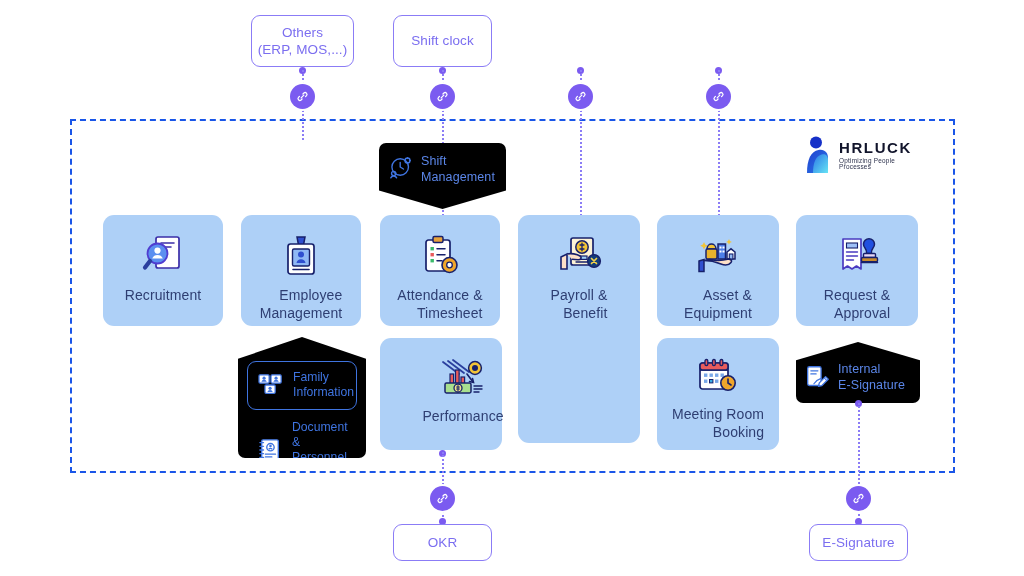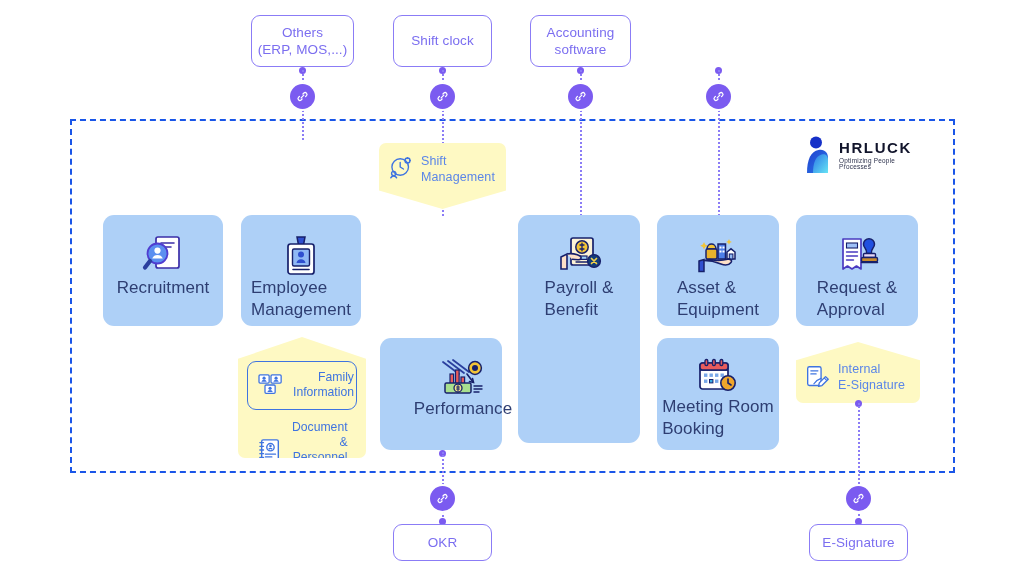--- a/index.html
+++ b/index.html
@@ -77,51 +77,51 @@
   .card{
     position:absolute;
     background:#aed0f7;
     border-radius:11px;
     box-sizing:border-box;
     display:flex;flex-direction:column;align-items:center;
     color:#2e3e72;
   }
   .card .cicon{margin-top:20px;}
   .card .clabel{
-    font-size:17px;
+    margin-top:10px;
+    font-size:14px;
     line-height:1.27;
-    text-align:left;
+    text-align:right;
     letter-spacing:.1px;
     padding:0 4px;
   }
 
   
   .callout{
     position:absolute;
-    background:#fef9c3;
+    background:#000000;
     box-sizing:border-box;
   }
   .callout .inner{
     position:relative;
     width:100%;height:100%;
     display:flex;align-items:center;
     box-sizing:border-box;
   }
   .callout-label{
     color:#5b86e8;
     font-size:12.5px;
     line-height:1.25;
     letter-spacing:.1px;
   }
 
   
   .sub-item{
     display:flex;align-items:center;gap:9px;
     box-sizing:border-box;
-    text-align:right;
   }
   .sub-item .silabel{
     color:#3f74e0;
     font-size:12.2px;
     line-height:1.25;
   }
   .sub-box{
     border:1.4px solid #3f74e0;
     border-radius:9px;
     padding:8px 10px;
@@ -164,26 +164,20 @@
     <div>
       <div>Others</div>
       <div>(ERP, MOS,...)</div>
     </div>
   </div>
 
   <div class="ext-box" style="left:393px;top:15px;width:99px;height:52px;">
     <div>Shift clock</div>
   </div>
 
-  <div class="ext-box" style="left:530px;top:15px;width:101px;height:52px;">
-    <div>
-      <div>Accounting</div>
-      <div>software</div>
-    </div>
-  </div>
 
 
   <div class="dot-end" style="left:299px;top:67px;"></div>
   <div class="dotline" style="left:302px;top:70px;height:70px;"></div>
   <div class="link-badge" style="left:290px;top:84px;">
     <svg width="13" height="13" viewBox="0 0 24 24" fill="none" stroke="#ffffff" stroke-width="2.3" stroke-linecap="round">
       <path d="M9.5 14.5 L14.5 9.5"></path>
       <path d="M12.8 7.4 L14.6 5.6 a3.4 3.4 0 0 1 4.8 4.8 l-1.8 1.8"></path>
       <path d="M11.2 16.6 L9.4 18.4 a3.4 3.4 0 0 1 -4.8 -4.8 l1.8 -1.8"></path>
     </svg>
@@ -259,20 +253,36 @@
       <circle cx="21" cy="19.5" r="3" fill="#2f4fd0"></circle>
       <path d="M16.5 28 a4.6 4.6 0 0 1 9 0 Z" fill="#2f4fd0"></path>
       <path d="M13 34.5 h16" stroke="#17206b" stroke-width="1.6" stroke-linecap="round"></path>
     </svg>
     <div class="clabel">
       <div>Employee</div>
       <div>Management</div>
     </div>
   </div>
 
+  <div class="card" style="left:380px;top:215px;width:120px;height:111px;">
+    <svg class="cicon" width="44" height="42" viewBox="0 0 44 42">
+      <rect x="8" y="5" width="24" height="31" rx="2.5" fill="#ffffff" stroke="#17206b" stroke-width="1.7"></rect>
+      <rect x="15" y="1.5" width="10" height="6" rx="1.5" fill="#e6a23c" stroke="#17206b" stroke-width="1.5"></rect>
+      <rect x="12.5" y="12" width="3.4" height="3.4" fill="#3bba6a"></rect>
+      <rect x="12.5" y="18" width="3.4" height="3.4" fill="#e85c5c"></rect>
+      <rect x="12.5" y="24" width="3.4" height="3.4" fill="#3bba6a"></rect>
+      <path d="M19 13.7 h8 M19 19.7 h8 M19 25.7 h5" stroke="#17206b" stroke-width="1.5" stroke-linecap="round"></path>
+      <circle cx="31.5" cy="30" r="7.5" fill="#f0a62b" stroke="#17206b" stroke-width="1.6"></circle>
+      <circle cx="31.5" cy="30" r="2.8" fill="#ffffff" stroke="#17206b" stroke-width="1.3"></circle>
+    </svg>
+    <div class="clabel">
+      <div>Attendance &amp;</div>
+      <div>Timesheet</div>
+    </div>
+  </div>
 
   <div class="card" style="left:657px;top:215px;width:122px;height:111px;">
     <svg class="cicon" width="48" height="42" viewBox="0 0 48 42">
       <path d="M10 7 l1.2 2.6 l2.6 1.2 l-2.6 1.2 L10 14.6 l-1.2 -2.6 L6.2 10.8 l2.6 -1.2 Z" fill="#f2c437"></path>
       <path d="M35 4 l0.9 2 l2 0.9 l-2 0.9 l-0.9 2 l-0.9 -2 l-2 -0.9 l2 -0.9 Z" fill="#f2c437"></path>
       <path d="M13 14 c0 -3.5 2.6 -5 4.5 -5 s4.5 1.5 4.5 5 h-9 Z" fill="#f2c437" stroke="#17206b" stroke-width="1.5"></path>
       <rect x="12" y="14" width="11" height="10" rx="1.5" fill="#e8b22c" stroke="#17206b" stroke-width="1.5"></rect>
       <rect x="24" y="9" width="7.5" height="15" fill="#4e7fe8" stroke="#17206b" stroke-width="1.5"></rect>
       <rect x="25.5" y="11.5" width="2" height="2" fill="#ffffff"></rect>
       <rect x="28.5" y="11.5" width="2" height="2" fill="#ffffff"></rect>

